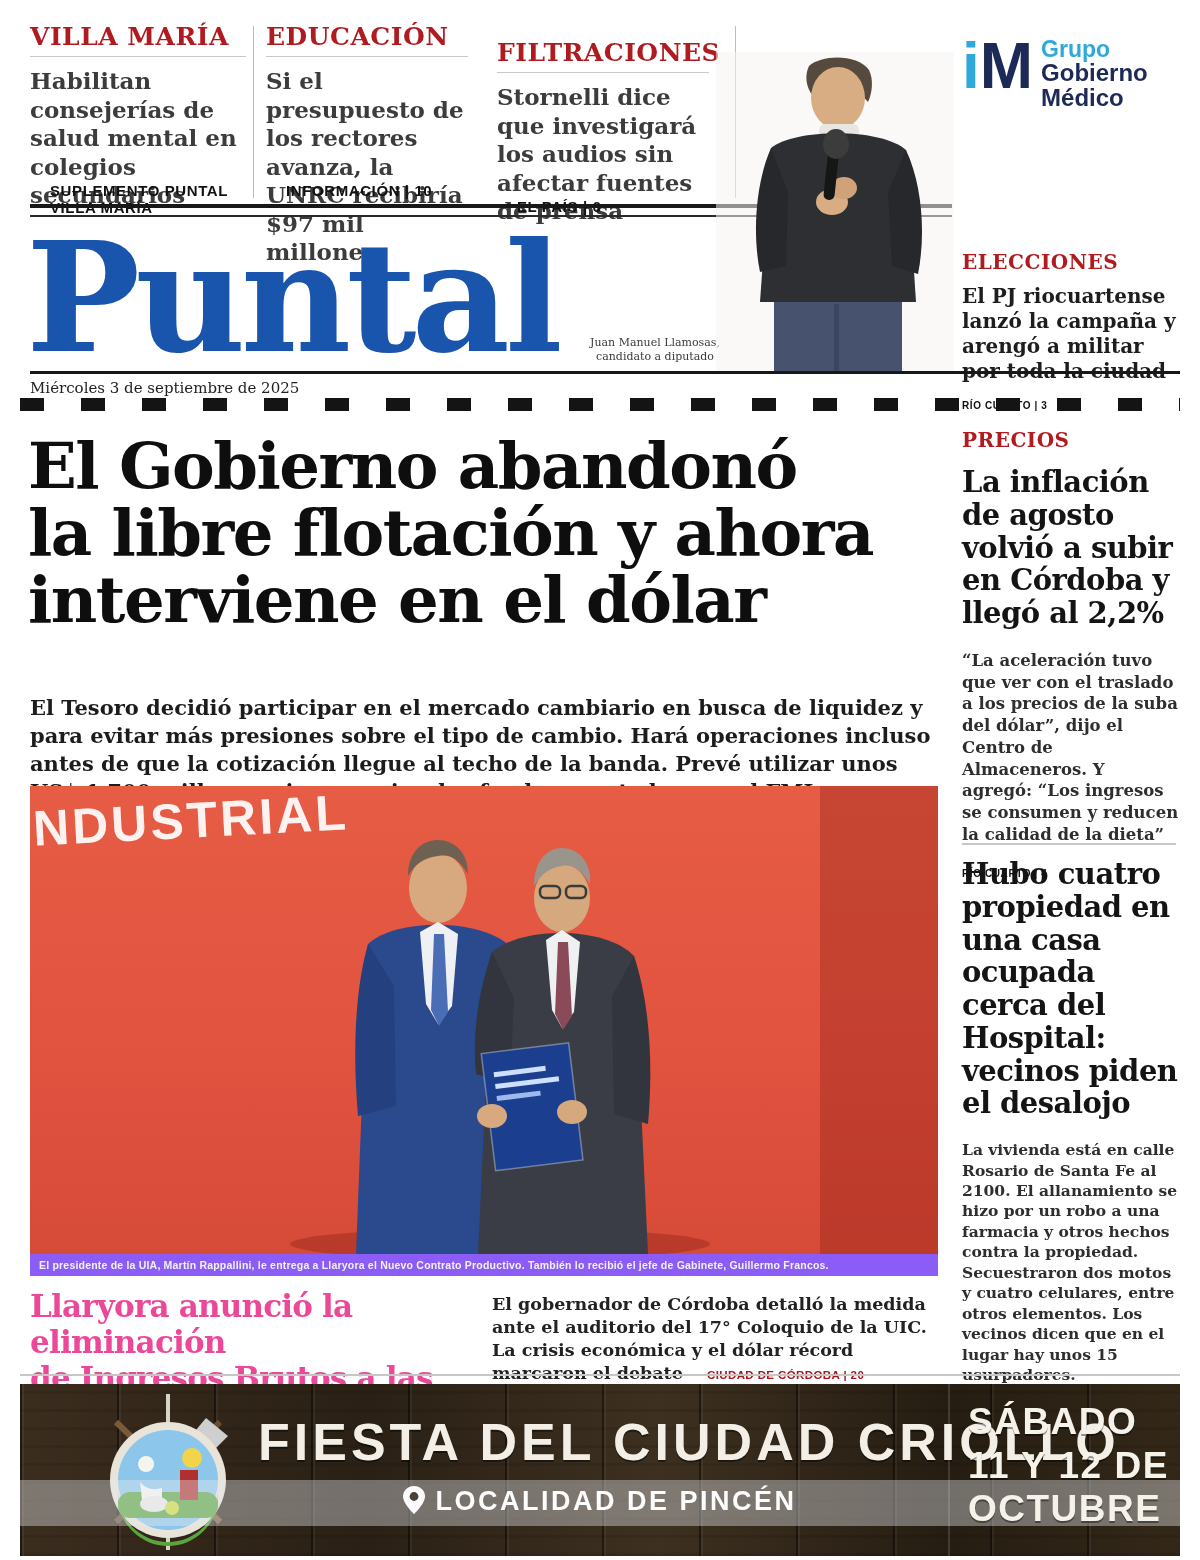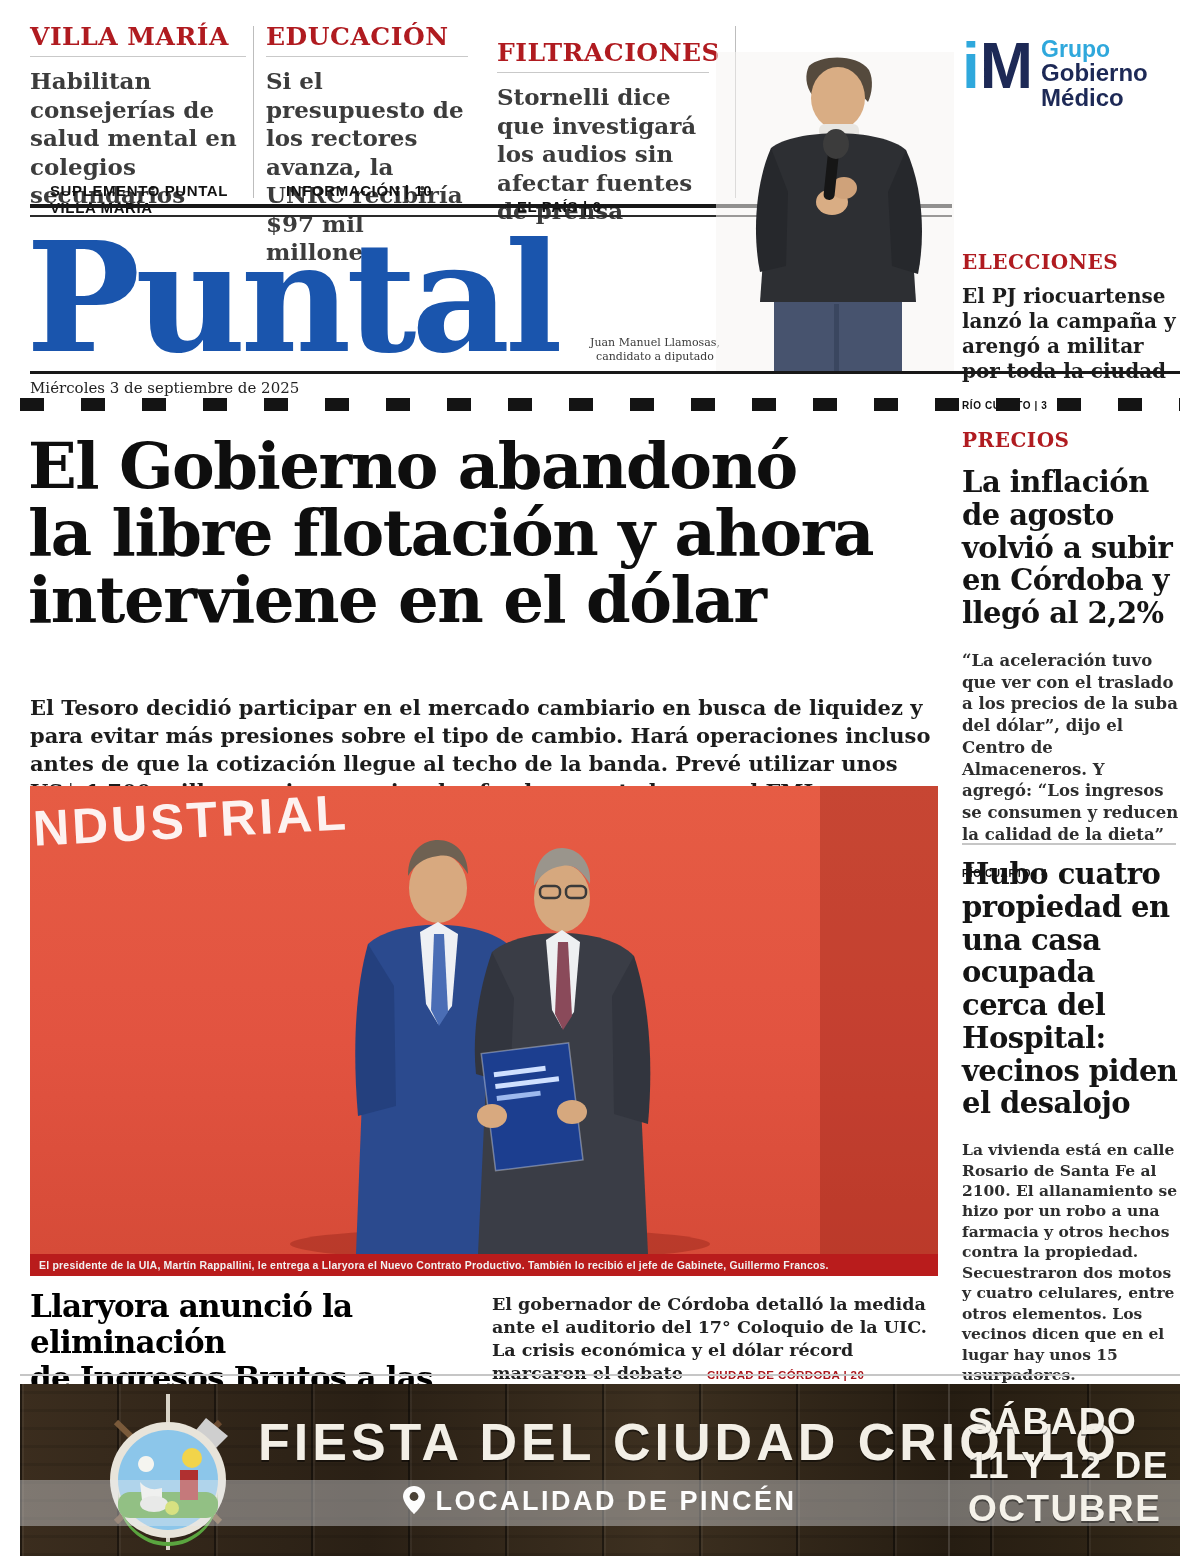--- a/index.html
+++ b/index.html
@@ -51,25 +51,25 @@
   .lead-headline span{display:block;}
   .lead-deck{font-size:21px;font-weight:bold;color:#1c1c1c;line-height:1.34;}
   .ref-red{color:#a9151b;font-family:"Liberation Sans",sans-serif;font-size:12.5px;font-weight:bold;
            letter-spacing:.4px;margin-left:26px;white-space:nowrap;}
 
   
   .photo{background:linear-gradient(180deg,#e65c44 0%,#e25340 55%,#d64b38 100%);overflow:hidden;}
   .photo-darkband{position:absolute;right:0;top:0;bottom:0;width:118px;background:rgba(120,14,8,.28);}
   .photo-overlay-text{position:absolute;left:-14px;top:6px;font-family:"Liberation Sans",sans-serif;
       font-weight:bold;font-size:50px;color:rgba(255,255,255,.92);letter-spacing:3px;transform:rotate(-3deg);}
-  .caption-bar{background:#b91c1c;color:#f2f2f2;font-family:"Liberation Sans",sans-serif;
+  .caption-bar{background:#8b5cf6;color:#f2f2f2;font-family:"Liberation Sans",sans-serif;
       font-size:10.5px;font-weight:bold;padding:5px 9px;letter-spacing:.2px;white-space:nowrap;overflow:hidden;}
 
   
-  .sec-headline{font-weight:bold;color:#000000;font-size:31px;line-height:1.16;letter-spacing:-.8px;}
+  .sec-headline{font-weight:bold;color:#ec4899;font-size:31px;line-height:1.16;letter-spacing:-.8px;}
   .sec-headline span{display:block;}
   .sec-body{font-size:17.5px;font-weight:bold;color:#222;line-height:1.32;}
 
   
   .banner{background-color:#31261a;overflow:hidden;
     background-image:
       repeating-linear-gradient(90deg, rgba(0,0,0,.45) 0 2px, rgba(255,255,255,.05) 2px 4px, transparent 4px 97px),
       repeating-linear-gradient(0deg, rgba(0,0,0,.10) 0 3px, transparent 3px 18px),
       linear-gradient(90deg,#3b2d1e 0%,#2a2015 30%,#3d3020 55%,#261d12 80%,#332818 100%);}
   .banner-title{font-family:"Liberation Sans",sans-serif;font-weight:bold;font-size:52px;color:#f3efe6;

